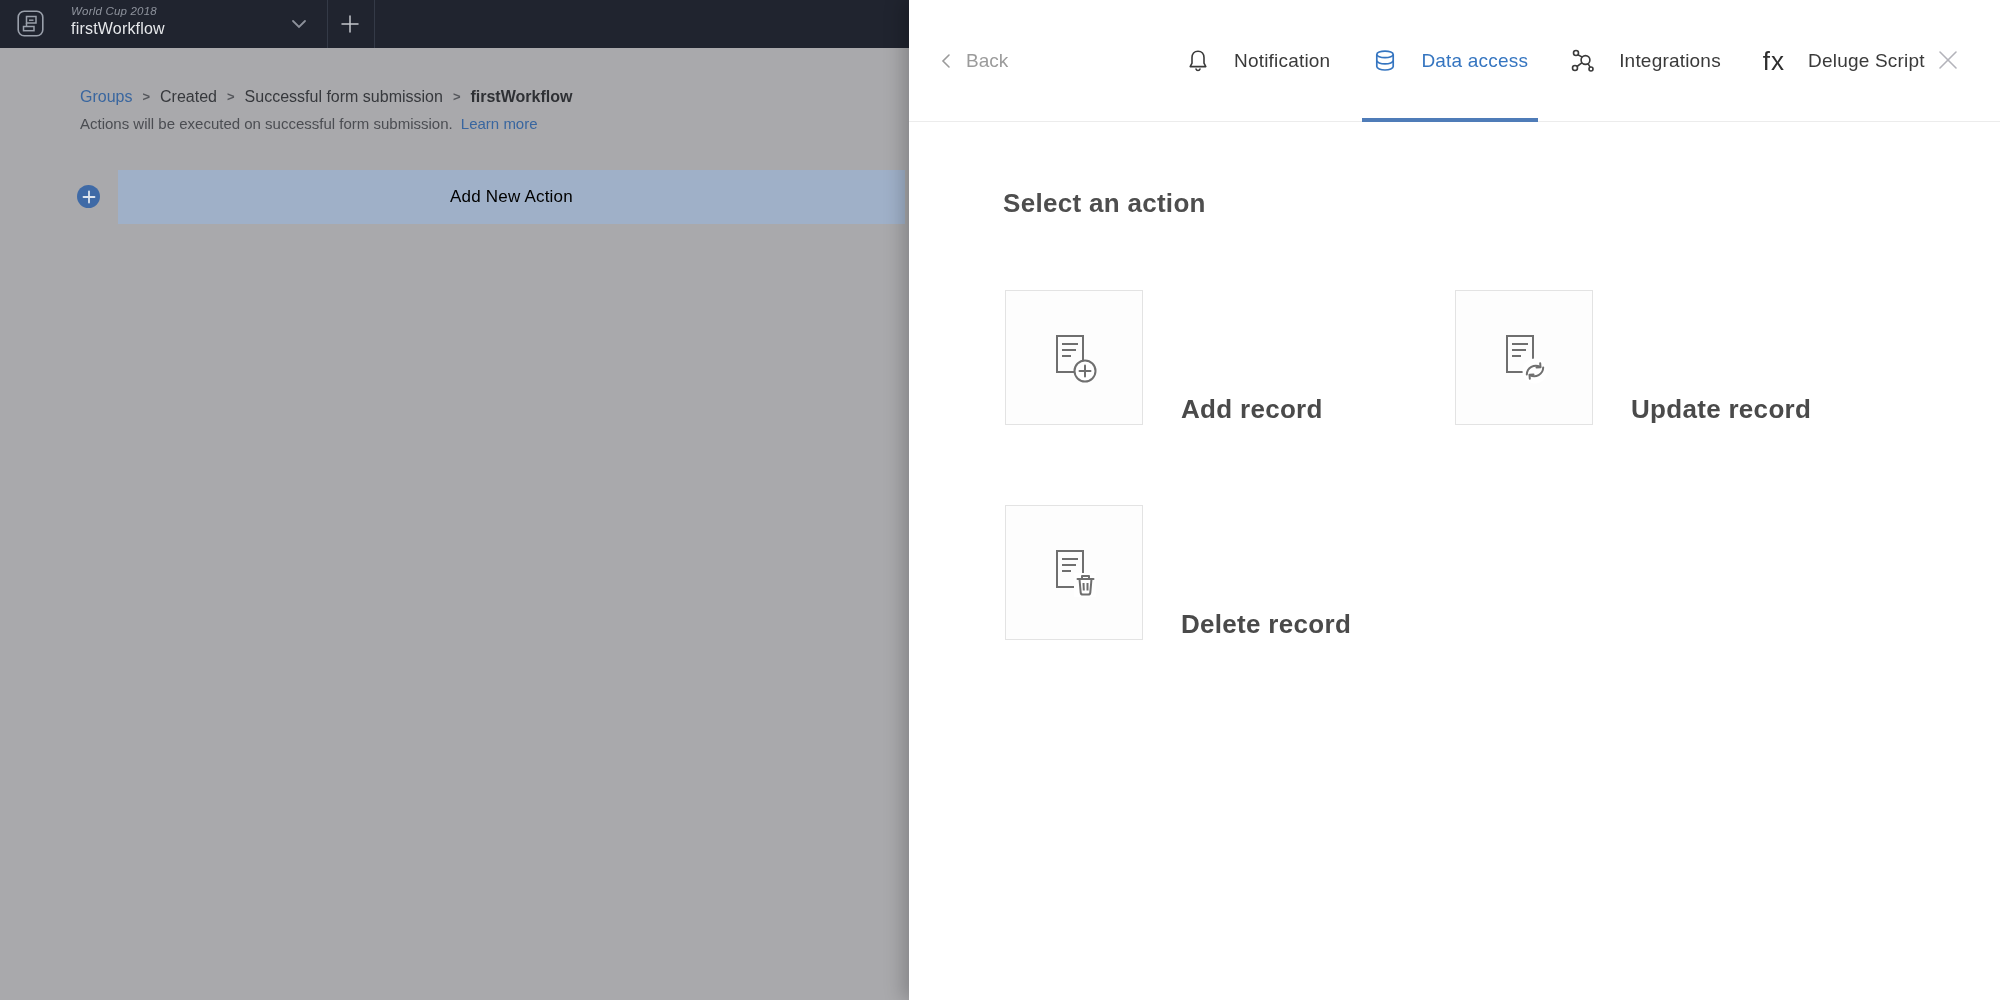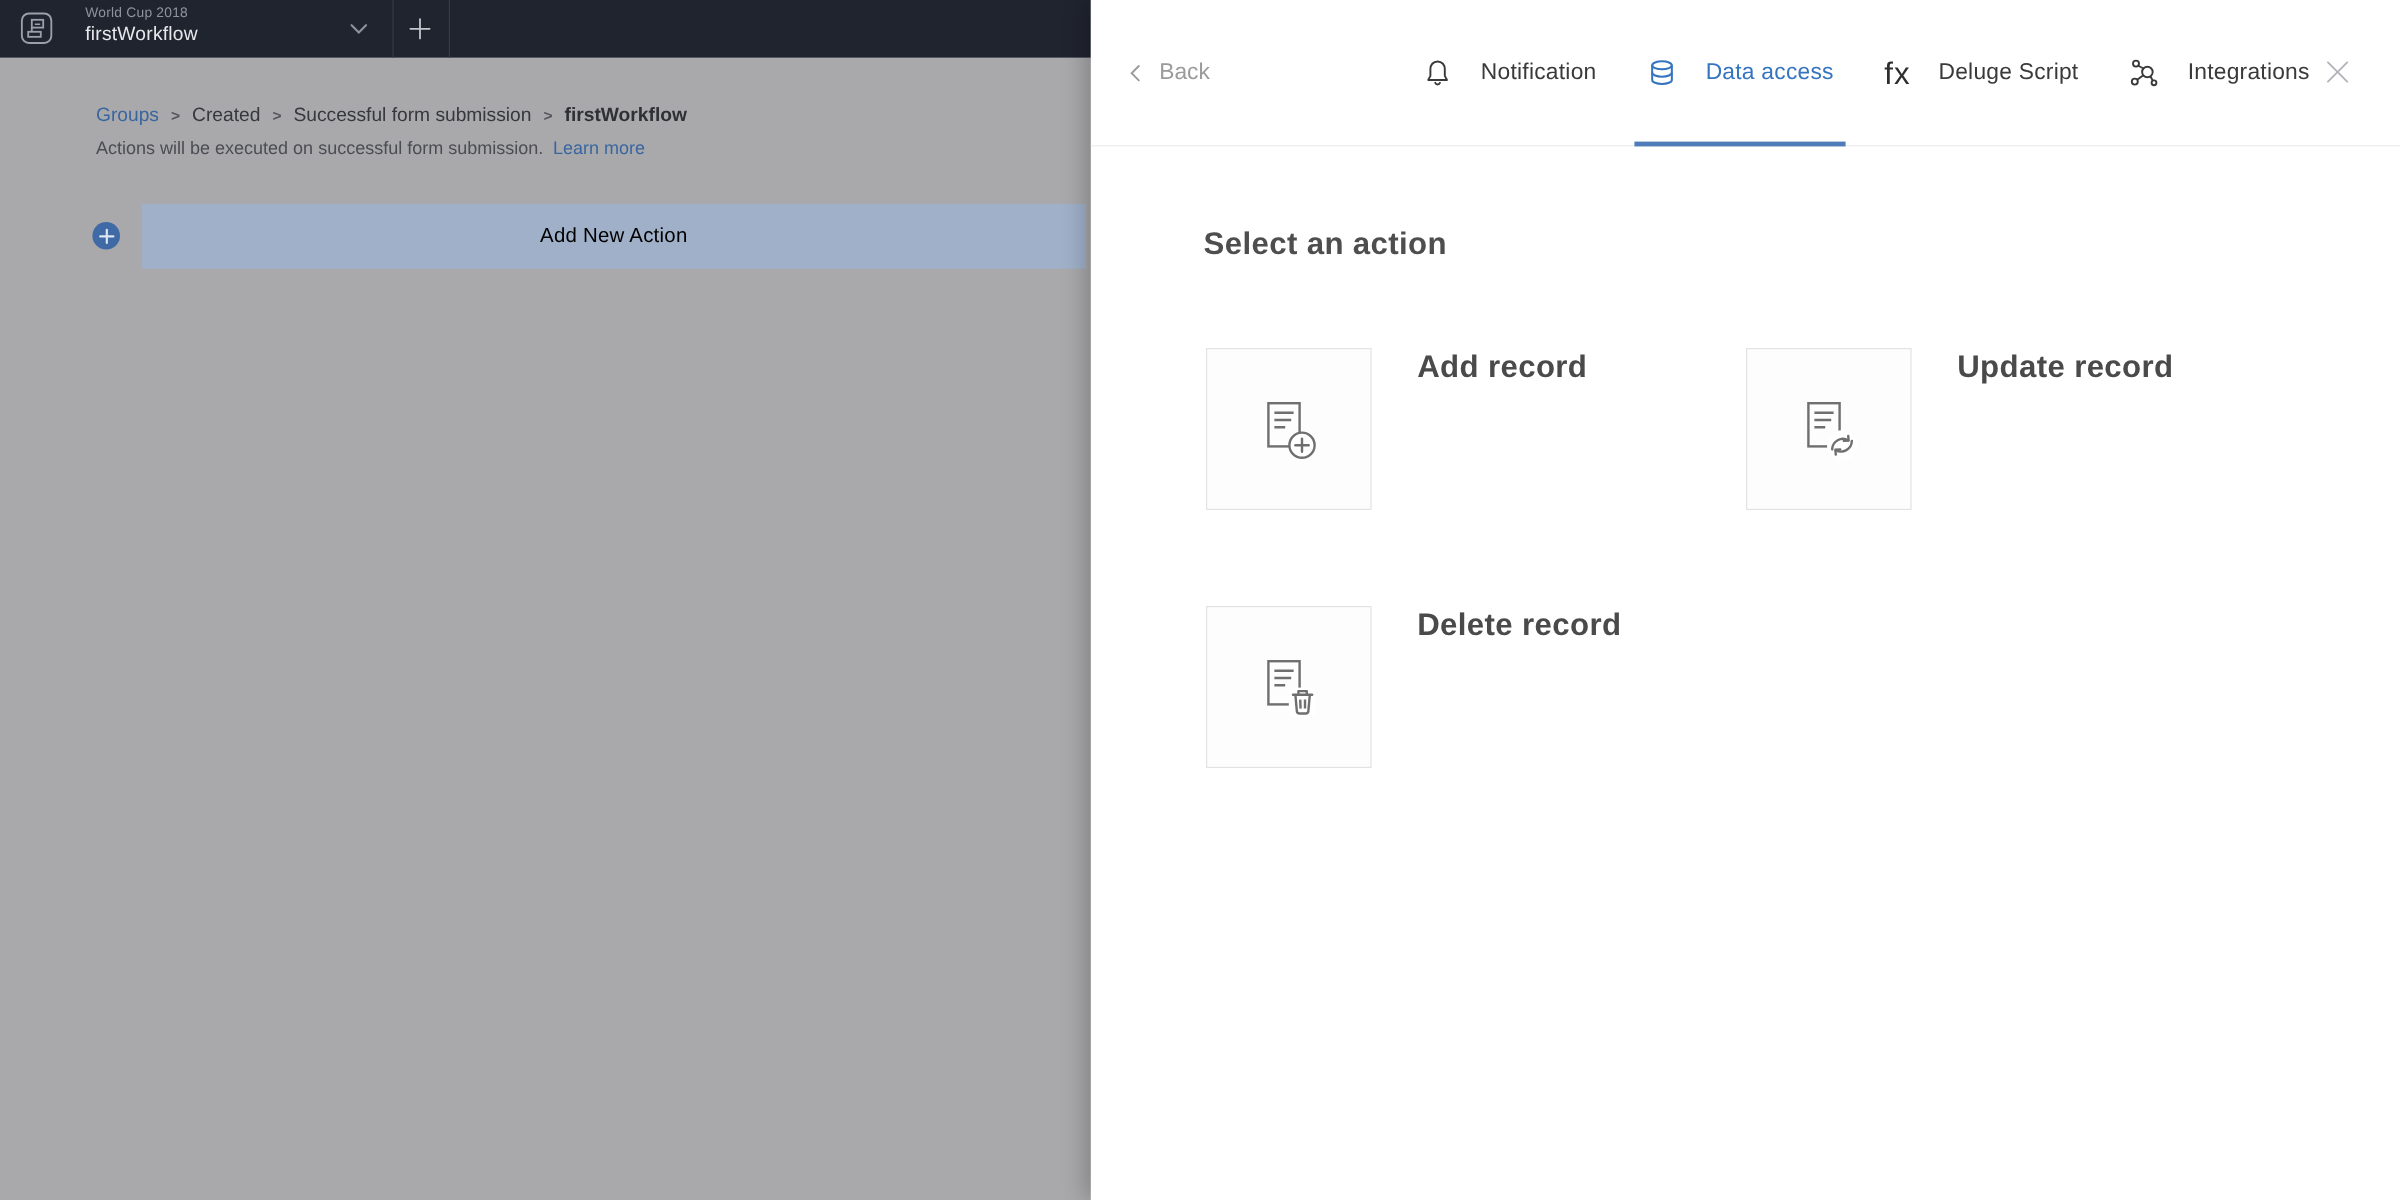--- a/index.html
+++ b/index.html
@@ -9,21 +9,21 @@
     background:#a9a9ac;
     position:relative;
   }
 
   
   .left-page { position:absolute; left:0; top:0; width:909px; height:1000px; background:#a9a9ac; }
 
   .topbar { position:absolute; left:0; top:0; width:909px; height:48px; background:#20242f; }
   .app-icon { position:absolute; left:17px; top:10px; width:27px; height:27px; }
   .title-block { position:absolute; left:71px; top:4px; display:flex; flex-direction:column; }
-  .app-title { font-size:11.5px; color:#8e939d; letter-spacing:.2px; line-height:14px; }
+  .app-title { font-size:11.5px; color:#8e939d; letter-spacing:.2px; line-height:14px;font-style:italic; }
   .wf-name { font-size:16px; color:#e6e8eb; letter-spacing:.2px; line-height:22px; }
   .tb-chevron { position:absolute; left:288px; top:13px; width:22px; height:22px; cursor:pointer; }
   .tb-divider { position:absolute; left:327px; top:0; width:1px; height:48px; background:#343a47; }
   .tb-divider2 { position:absolute; left:374px; top:0; width:1px; height:48px; background:#343a47; }
   .tb-plus { position:absolute; left:338px; top:12px; width:24px; height:24px; cursor:pointer; }
 
   .breadcrumb { position:absolute; left:80px; top:88px; display:flex; align-items:center; gap:10px; font-size:16px; color:#36383c; }
   .bc-link { color:#39669f; cursor:pointer; text-decoration:none; }
   .bc-sep { color:#55575c; font-size:13px; font-weight:bold; transform:translateY(-1px); }
   .bc-item { color:#36383c; }
@@ -61,21 +61,21 @@
   .fx-glyph { font-size:26px; font-weight:500; color:#2e2e2e; letter-spacing:1px; line-height:26px; }
 
   .close-btn { position:absolute; right:39px; top:47px; width:26px; height:26px; cursor:pointer; }
 
   .panel-heading { position:absolute; left:94px; top:188px; font-size:26px; font-weight:bold; color:#4e4e4e; letter-spacing:.3px; }
 
   .actions-grid {
     position:absolute; left:96px; top:290px;
     display:grid; grid-template-columns:450px auto; row-gap:80px;
   }
-  .action-item { display:flex; align-items:flex-start; cursor:pointer; }
+  .action-item { display:flex; align-items:flex-end; cursor:pointer; }
   .action-card {
     width:138px; height:135px; background:#fdfdfd; border:1px solid #e3e3e3;
     display:flex; align-items:center; justify-content:center;
   }
   .action-label { margin-left:38px; font-size:26px; font-weight:bold; color:#4a4a4a; letter-spacing:.3px; white-space:nowrap; }
 
   svg { display:block; }
 </style>
 </head>
 <body>
@@ -161,40 +161,40 @@
 
       <div class="tab active">
         <span>
           <svg viewBox="0 0 26 26" width="26" height="26" fill="none" stroke="#3575c0" stroke-width="1.7">
             <ellipse cx="13" cy="6.4" rx="8.2" ry="3.3"></ellipse>
             <path d="M4.8 6.4 V18.6 c0 1.9 3.7 3.4 8.2 3.4 s8.2 -1.5 8.2 -3.4 V6.4"></path>
             <path d="M4.8 12.5 c0 1.9 3.7 3.4 8.2 3.4 s8.2 -1.5 8.2 -3.4"></path>
           </svg>
         </span>
         <span>Data access</span>
-      </div>
-
-      <div class="tab">
-        <span class="fx-glyph">fx</span>
-        <span>Deluge Script</span>
       </div>
 
       <div class="tab">
         <span>
           <svg viewBox="0 0 26 26" width="26" height="26" fill="none" stroke="#3a3a3a" stroke-width="1.6">
             <circle cx="15.5" cy="12" r="4.4"></circle>
             <circle cx="6" cy="5" r="2.5"></circle>
             <circle cx="5" cy="20" r="2.5"></circle>
             <circle cx="21" cy="21" r="2"></circle>
             <line x1="7.9" y1="6.8" x2="12.3" y2="9.1"></line>
             <line x1="7" y1="18.5" x2="12.1" y2="14.7"></line>
             <line x1="18" y1="15.7" x2="20.1" y2="19.2"></line>
           </svg>
         </span>
         <span>Integrations</span>
+      </div>
+
+      <div class="tab">
+        <span class="fx-glyph">fx</span>
+        <span>Deluge Script</span>
       </div>
 
     </div>
 
     <div class="close-btn">
       <svg viewBox="0 0 26 26" width="26" height="26" fill="none" stroke="#b3b3ba" stroke-width="1.6" stroke-linecap="round">
         <line x1="5" y1="5" x2="21" y2="21"></line>
         <line x1="21" y1="5" x2="5" y2="21"></line>
       </svg>
     </div>

